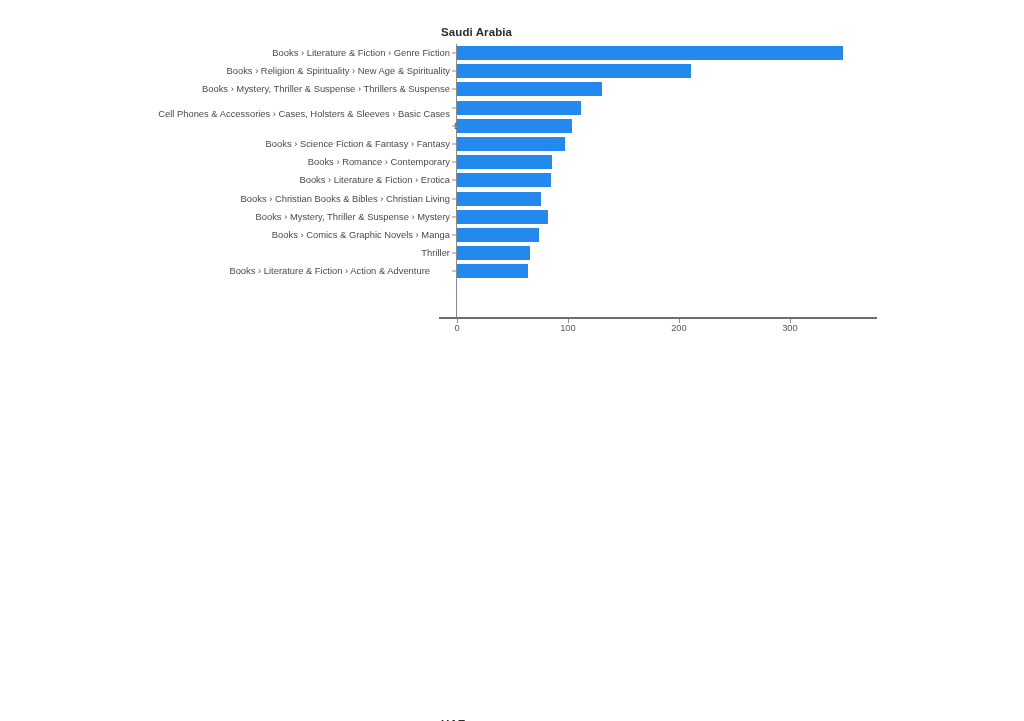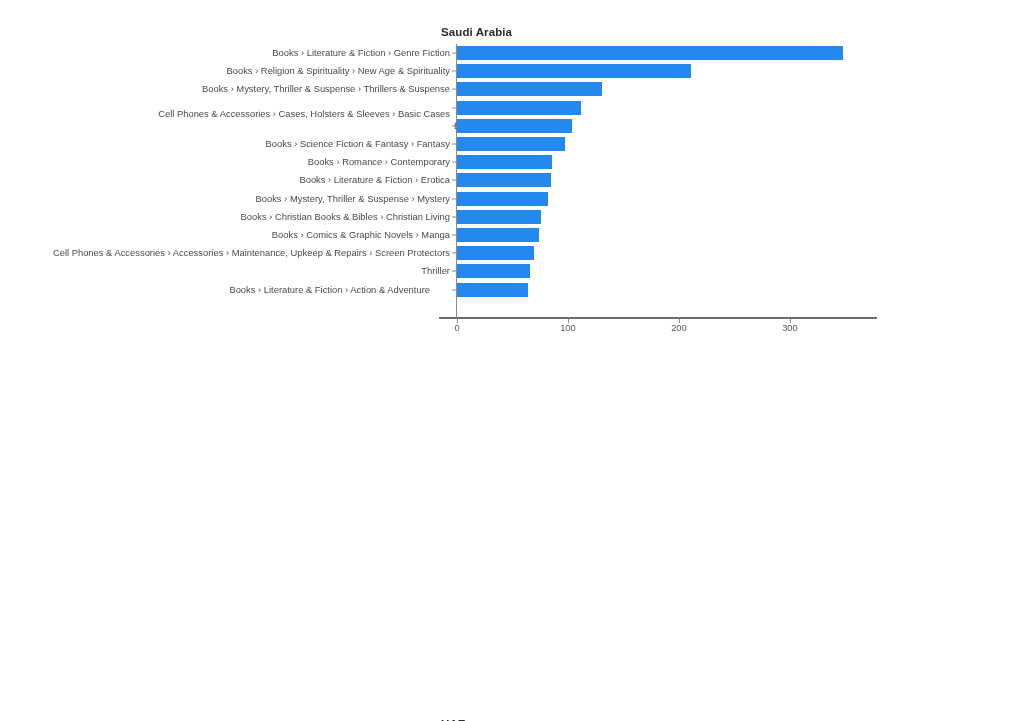--- a/index.html
+++ b/index.html
@@ -162,38 +162,33 @@
             <div class="row-label" style="right: 574px; text-align: center;">Books › Romance › Contemporary</div>
             <div class="tickmark" style="left: 452px;"></div>
             <div class="bar" style="left: 457px; width: 95.4479px; background: rgb(35, 137, 239);"></div>
           </div>
           <div class="row">
             <div class="row-label" style="right: 574px; text-align: center;">Books › Literature &amp; Fiction › Erotica</div>
             <div class="tickmark" style="left: 452px;"></div>
             <div class="bar" style="left: 457px; width: 94.338px; background: rgb(35, 137, 239);"></div>
           </div>
           <div class="row">
+            <div class="row-label" style="right: 574px;">Books › Christian Books &amp; Bibles › Christian Living</div>
+            <div class="tickmark" style="left: 452px;"></div>
+            <div class="bar" style="left: 457px; width: 84.3493px; background: rgb(35, 137, 239);"></div>
+          </div>
+          <div class="row">
             <div class="row-label" style="right: 574px;">Books › Mystery, Thriller &amp; Suspense › Mystery</div>
             <div class="tickmark" style="left: 452px;"></div>
             <div class="bar" style="left: 457px; width: 91.0085px; background: rgb(35, 137, 239);"></div>
           </div>
           <div class="row">
-            <div class="row-label" style="right: 574px;">Books › Christian Books &amp; Bibles › Christian Living</div>
-            <div class="tickmark" style="left: 452px;"></div>
-            <div class="bar" style="left: 457px; width: 84.3493px; background: rgb(35, 137, 239);"></div>
-          </div>
-          <div class="row">
             <div class="row-label" style="right: 574px;">Books › Comics &amp; Graphic Novels › Manga</div>
             <div class="tickmark" style="left: 452px;"></div>
             <div class="bar" style="left: 457px; width: 82.1296px; background: rgb(35, 137, 239);"></div>
-          </div>
-          <div class="row">
-            <div class="row-label" style="right: 574px;">Cell Phones &amp; Accessories › Accessories › Maintenance, Upkeep &amp; Repairs › Screen Protectors</div>
-            <div class="tickmark" style="left: 452px;"></div>
-            <div class="bar" style="left: 457px; width: 76.5803px; background: rgb(35, 137, 239);"></div>
           </div>
           <div class="row">
             <div class="row-label" style="right: 574px;">Thriller</div>
             <div class="tickmark" style="left: 452px;"></div>
             <div class="bar" style="left: 457px; width: 73.2507px; background: rgb(35, 137, 239);"></div>
           </div>
           <div class="row">
             <div class="row-label" style="right: 594px;">Books › Literature &amp; Fiction › Action &amp; Adventure</div>
             <div class="tickmark" style="left: 452px;"></div>
             <div class="bar" style="left: 457px; width: 71.031px; background: rgb(35, 137, 239);"></div>

